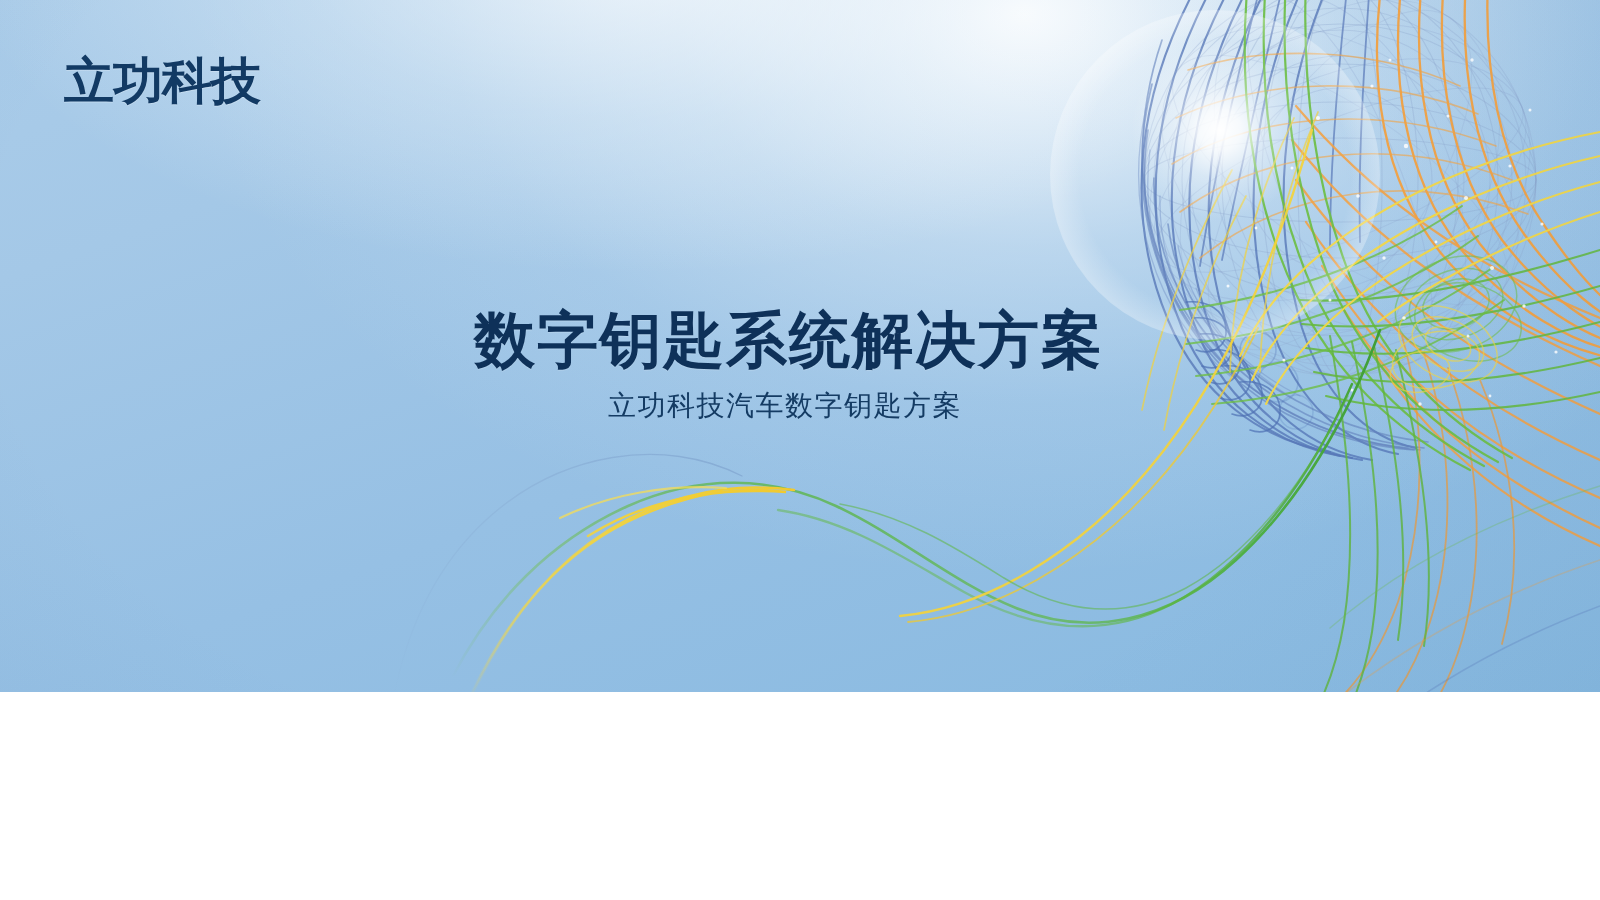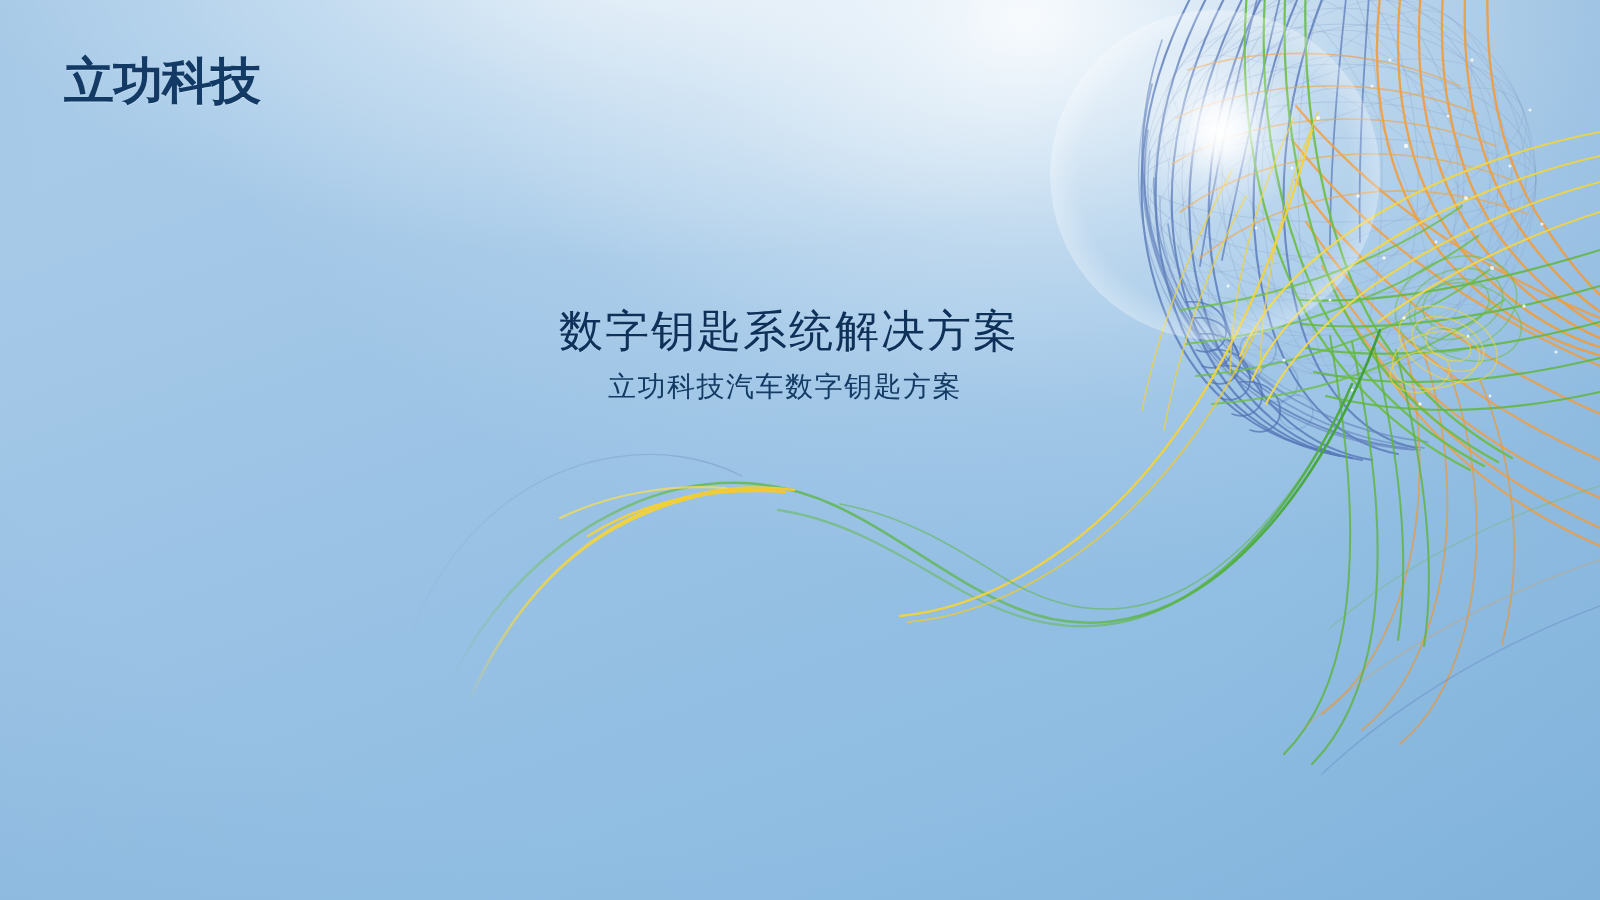--- a/index.html
+++ b/index.html
@@ -3,21 +3,21 @@
 <meta charset="utf-8">
 <style>
   * { margin:0; padding:0; box-sizing:border-box; }
   html, body {
     width:1600px; height:900px;
     overflow:hidden;
     font-family:"Liberation Sans","DejaVu Sans",sans-serif;
   }
   #slide {
     position:relative;
-    width:1600px; height:900px;
+    width:1600px; height:692px;
     overflow:hidden;
     background:#9cc5e6;
   }
   
   .bg-base {
     position:absolute; inset:0;
     background:linear-gradient(160deg,#aacce9 0%,#a4c8e7 22%,#96c0e4 55%,#87b9e0 100%);
   }
   .bg-glow-main {
     position:absolute; inset:0;
@@ -84,22 +84,22 @@
   }
 
   
   #title-block {
     position:absolute;
     left:0; top:306px;
     width:1570px;
     text-align:center;
   }
   #main-title {
-    font-size:44px;
-    font-weight:400;
+    font-size:61px;
+    font-weight:700;
     letter-spacing:2px;
     line-height:1.12;
     color:#0e3159;
     white-space:nowrap;
     text-shadow:0 1px 1px rgba(255,255,255,0.18);
     margin-left:8px;
   }
   #sub-title {
     margin-top:14px;
     font-size:28px;

